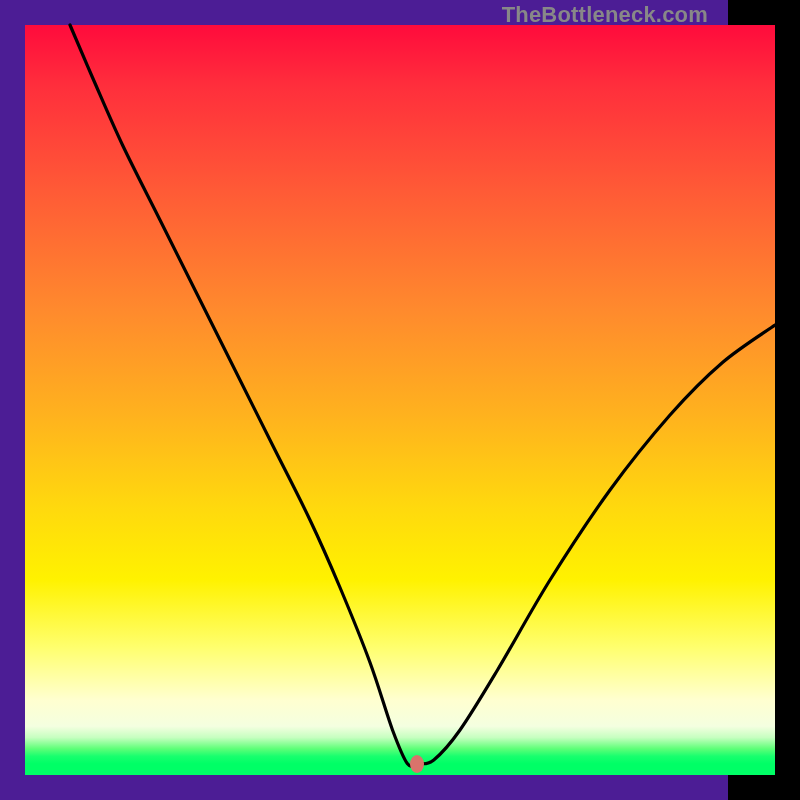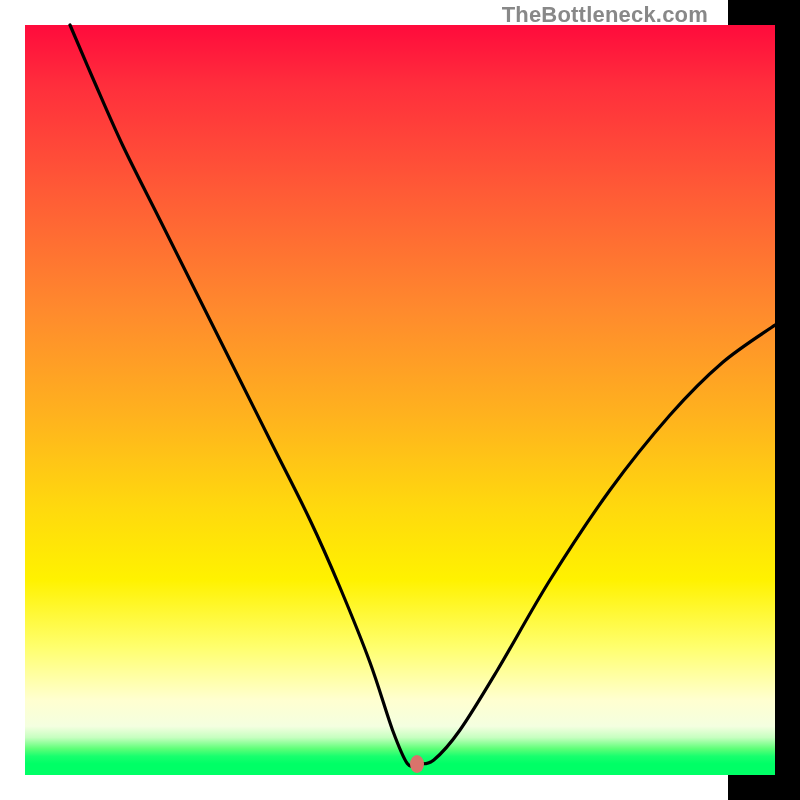--- a/index.html
+++ b/index.html
@@ -8,21 +8,21 @@
     width: 800px;
     height: 800px;
     background: #000;
     overflow: hidden;
     font-family: Arial, Helvetica, sans-serif;
   }
   .frame {
     position: relative;
     width: 728px;
     height: 800px;
-    background: #ffffff;
+    background: #4c1d95;
   }
   .plot-area {
     position: absolute;
     left: 25px;
     top: 25px;
     width: 750px;
     height: 750px;
     
     background: linear-gradient(
       to bottom,

